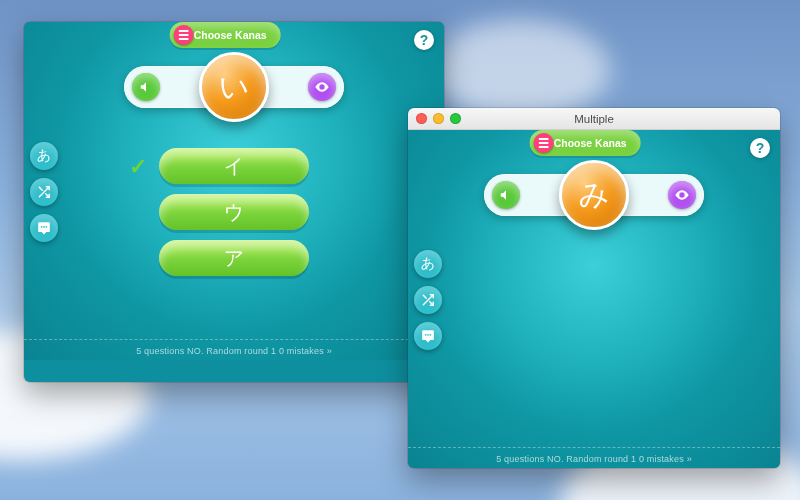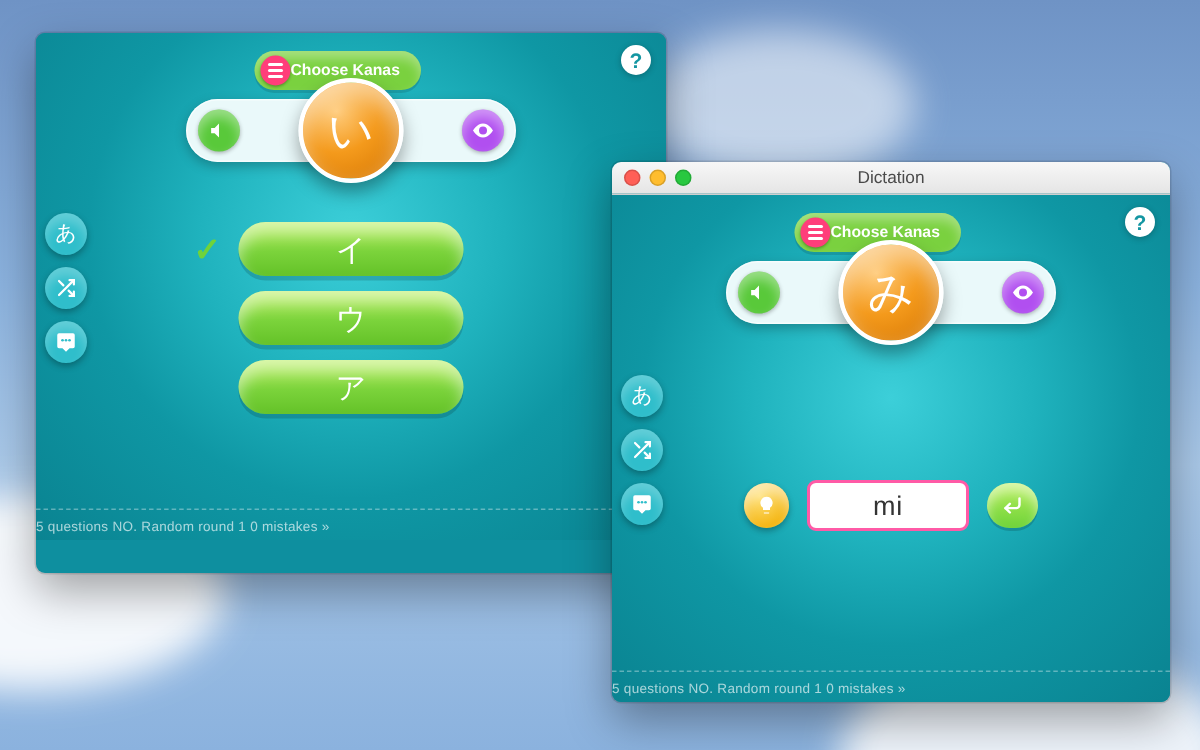--- a/index.html
+++ b/index.html
@@ -42,21 +42,21 @@
   
   .help {
     position:absolute; top:8px; right:10px; width:20px; height:20px; border-radius:50%;
     background:#fff; color:#1496a2; font-weight:700; font-size:14px; line-height:20px;
     text-align:center; box-shadow:0 1px 4px rgba(0,0,0,.25);
     cursor:pointer;
   }
 
   
   .choose-chip {
-    position:absolute; top:12px; left:50%; transform:translateX(-58%);
+    position:absolute; top:0; left:50%; transform:translateX(-58%);
     display:flex; align-items:center; gap:0;
     background:#7ad13f; color:#fff; font-size:10.5px; font-weight:600;
     padding:3px 14px 3px 4px; border-radius:16px;
     box-shadow:0 2px 0 rgba(0,0,0,.12), inset 0 5px 8px rgba(255,255,255,.35);
     cursor:pointer;
   }
   .choose-chip .chip-icon {
     width:20px; height:20px; border-radius:50%; background:#ff3e7a;
     display:flex; align-items:center; justify-content:center;
     box-shadow:0 1px 2px rgba(0,0,0,.3);
@@ -147,21 +147,21 @@
   }
 
 
   
   .status-sep{
     position:absolute; left:0; right:0; bottom:20px;
     border-top:1px dashed rgba(255,255,255,.35);
   }
   .status {
     position:absolute; left:0; right:0; bottom:4px;
-    color:rgba(255,255,255,.65); font-size:9px;
+    text-align:center; color:rgba(255,255,255,.65); font-size:9px;
     letter-spacing:.2px;
   }
 </style>
 </head>
 <body>
 
 <div class="cloud c1"></div>
 <div class="cloud c2"></div>
 <div class="cloud c3"></div>
 
@@ -226,21 +226,21 @@
   </div>
 </div>
 
 <div class="window win2">
   <div class="titlebar">
     <div class="traffic">
       <div class="dot r"></div>
       <div class="dot y"></div>
       <div class="dot g"></div>
     </div>
-    <div class="title">Dictation</div>
+    <div class="title">Multiple</div>
   </div>
   <div class="stage">
     <div class="help">?</div>
 
     <div class="choose-chip">
       <span class="chip-icon">
           <span></span>
         </span>
       <span>Choose Kanas</span>
     </div>
@@ -274,31 +274,17 @@
       <div class="rail-btn">
         <svg width="14" height="14" viewBox="0 0 24 24" fill="#fff">
             <path d="M20 2H4a2 2 0 00-2 2v13a2 2 0 002 2h4l4 4 4-4h4a2 2 0 002-2V4a2 2 0 00-2-2z"></path>
             <circle cx="8" cy="10" r="1.5" fill="#2fbecb"></circle>
             <circle cx="12" cy="10" r="1.5" fill="#2fbecb"></circle>
             <circle cx="16" cy="10" r="1.5" fill="#2fbecb"></circle>
           </svg>
       </div>
     </div>
 
-    <div class="dict-row">
-      <div class="hint-btn">
-        <svg width="14" height="14" viewBox="0 0 24 24" fill="#fff">
-            <path d="M9 21h6v-1H9v1zm3-19a7 7 0 00-4 12.7V17h8v-2.3A7 7 0 0012 2z"></path>
-          </svg>
-      </div>
-      <div class="answer-input">mi</div>
-      <div class="enter-btn">
-        <svg width="16" height="14" viewBox="0 0 24 24" fill="none" stroke="#fff" stroke-width="2.8" stroke-linecap="round" stroke-linejoin="round">
-            <polyline points="9 10 4 15 9 20"></polyline>
-            <path d="M20 4v7a4 4 0 01-4 4H4"></path>
-          </svg>
-      </div>
-    </div>
 
     <div class="status-sep"></div>
     <div class="status">5 questions  NO. Random  round 1  0 mistakes  »</div>
   </div>
 </div>
 
 </body></html>

